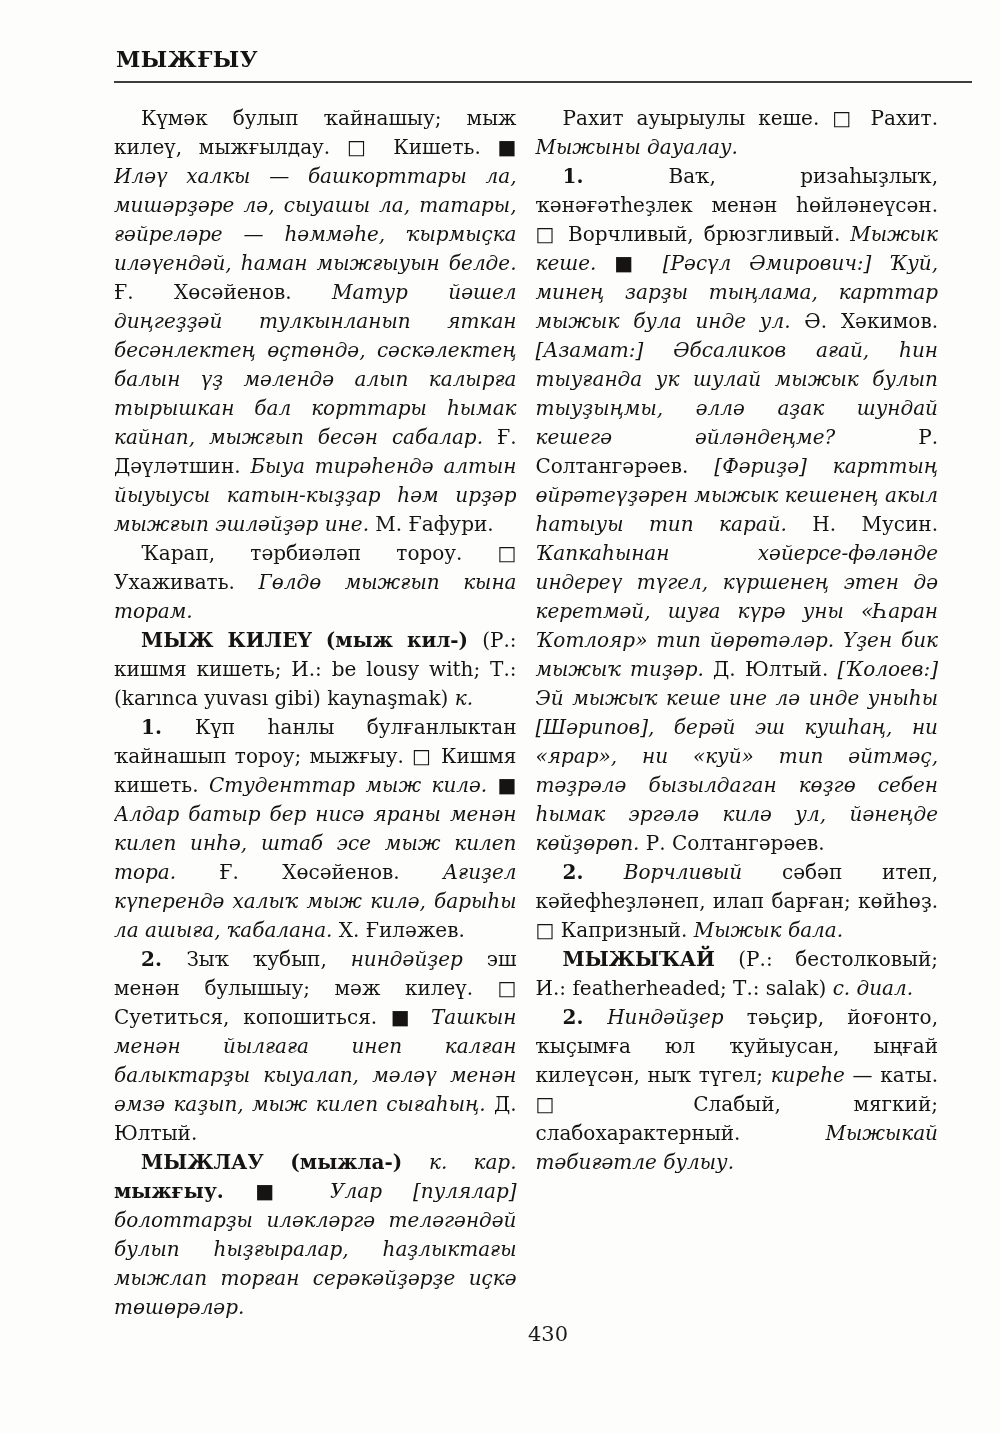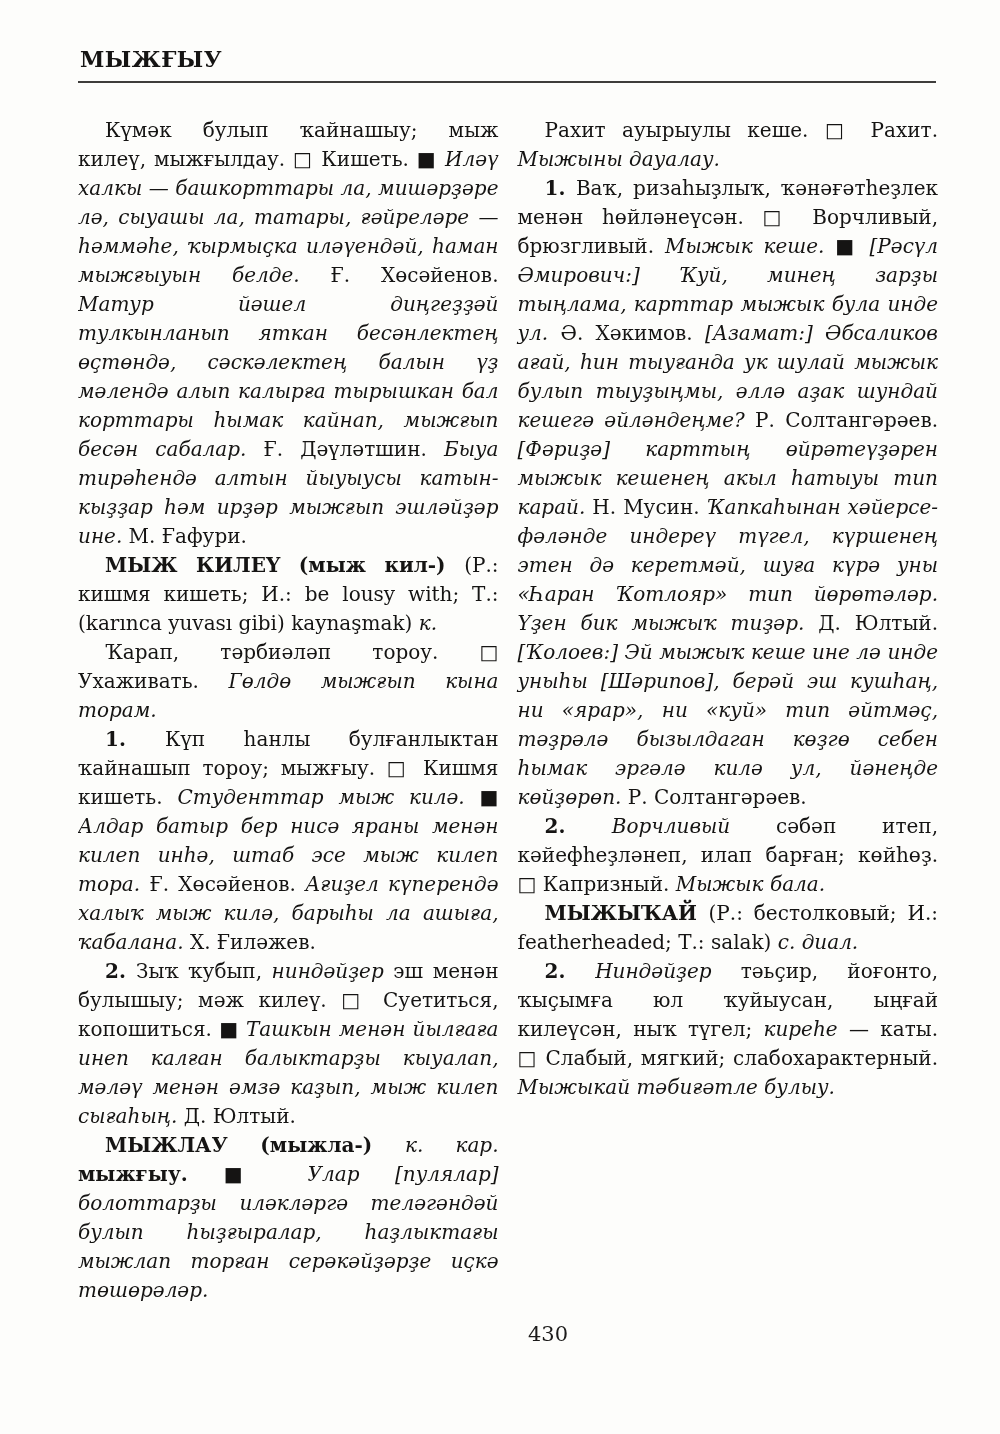--- a/index.html
+++ b/index.html
@@ -7,38 +7,38 @@
     width:1000px;height:1434px;
     background:#fdfdfb;
     font-family:"DejaVu Serif","Liberation Serif",serif;
     color:#151413;
     position:relative;
     overflow:hidden;
   }
   .page{
     position:absolute;left:0;top:0;width:1000px;height:1434px;
     box-sizing:border-box;
-    padding:46px 62px 0 78px;
+    padding:46px 62px 0 114px;
   }
   .running-head{
     font-weight:bold;
     font-size:22px;
     letter-spacing:.5px;
     padding-left:2px;
   }
   .head-rule{
     border:0;
     border-bottom:2px solid #3e3d3b;
     margin:9px 0 0 0;
     width:858px;
   }
   .columns{
     display:flex;
     gap:19px;
-    margin-top:33px;
+    margin-top:21px;
     height:1216px;
     overflow:hidden;
   }
   .col{
     width:424px;
     font-size:20px;
     line-height:29px;
     text-align:justify;
   }
   .para{
@@ -58,22 +58,22 @@
 </style>
 </head>
 <body>
 
 <div class="page">
   <div class="running-head">МЫЖҒЫУ</div>
   <hr class="head-rule">
   <div class="columns">
     <div class="col">
         <p class="para"><span class="run n">Күмәк булып ҡайнашыу; мыж килеү, мыжғылдау. □ Кишеть. ■ </span><span class="run i">Иләү халкы — башкорттары ла, мишәрҙәре лә, сыуашы ла, татары, ғәйреләре — һәммәһе, ҡырмыҫка иләүендәй, һаман мыжғыуын белде. </span><span class="run n">Ғ. Хөсәйенов. </span><span class="run i">Матур йәшел диңгеҙҙәй тулкынланып яткан бесәнлектең өҫтөндә, сәскәлектең балын үҙ мәлендә алып калырға тырышкан бал корттары һымак кайнап, мыжғып бесән сабалар. </span><span class="run n">Ғ. Дәүләтшин. </span><span class="run i">Быуа тирәһендә алтын йыуыусы катын-кыҙҙар һәм ирҙәр мыжғып эшләйҙәр ине. </span><span class="run n">М. Ғафури.</span></p>
+        <p class="para"><span class="run n">Ҡарап, тәрбиәләп тороу. □ Ухаживать. </span><span class="run i">Гөлдө мыжғып кына торам.</span></p>
         <p class="para"><span class="run b">МЫЖ КИЛЕҮ (мыж кил-) </span><span class="run n">(Р.: кишмя кишеть; И.: be lousy with; Т.: (karınca yuvası gibi) kaynaşmak) </span><span class="run i">к.</span></p>
-        <p class="para"><span class="run n">Ҡарап, тәрбиәләп тороу. □ Ухаживать. </span><span class="run i">Гөлдө мыжғып кына торам.</span></p>
         <p class="para"><span class="run b">1. </span><span class="run n">Күп һанлы булғанлыктан ҡайнашып тороу; мыжғыу. □ Кишмя кишеть. </span><span class="run i">Студенттар мыж килә. </span><span class="run n">■ </span><span class="run i">Алдар батыр бер нисә яраны менән килеп инһә, штаб эсе мыж килеп тора. </span><span class="run n">Ғ. Хөсәйенов. </span><span class="run i">Ағиҙел күперендә халыҡ мыж килә, барыһы ла ашыға, ҡабалана. </span><span class="run n">Х. Ғиләжев.</span></p>
         <p class="para"><span class="run b">2. </span><span class="run n">Зыҡ ҡубып, </span><span class="run i">ниндәйҙер </span><span class="run n">эш менән булышыу; мәж килеү. □ Суетиться, копошиться. ■ </span><span class="run i">Ташкын менән йылғаға инеп калған балыктарҙы кыуалап, мәләү менән әмзә каҙып, мыж килеп сығаһың. </span><span class="run n">Д. Юлтый.</span></p>
         <p class="para"><span class="run b">МЫЖЛАУ (мыжла-) </span><span class="run i">к. кар. </span><span class="run b">мыжғыу. </span><span class="run n">■ </span><span class="run i">Улар [пулялар] болоттарҙы иләкләргә теләгәндәй булып һыҙғыралар, һаҙлыктағы мыжлап торған серәкәйҙәрҙе иҫкә төшөрәләр. </span></p>
       </div>
     <div class="col">
         <p class="para"><span class="run n">Рахит ауырыулы кеше. □ Рахит. </span><span class="run i">Мыжыны дауалау.</span></p>
         <p class="para"><span class="run b">1. </span><span class="run n">Ваҡ, ризаһыҙлыҡ, ҡәнәғәтһеҙлек менән һөйләнеүсән. □ Ворчливый, брюзгливый. </span><span class="run i">Мыжык кеше. </span><span class="run n">■ </span><span class="run i">[Рәсүл Әмирович:] Ҡуй, минең зарҙы тыңлама, карттар мыжык була инде ул. </span><span class="run n">Ә. Хәкимов. </span><span class="run i">[Азамат:] Әбсаликов ағай, һин тыуғанда ук шулай мыжык булып тыуҙыңмы, әллә аҙак шундай кешегә әйләндеңме? </span><span class="run n">Р. Солтангәрәев. </span><span class="run i">[Фәриҙә] карттың өйрәтеүҙәрен мыжык кешенең акыл һатыуы тип карай. </span><span class="run n">Н. Мусин. </span><span class="run i">Ҡапкаһынан хәйерсе-фәләнде индереү түгел, күршенең этен дә керетмәй, шуға күрә уны «Һаран Ҡотлояр» тип йөрөтәләр. Үҙен бик мыжыҡ тиҙәр. </span><span class="run n">Д. Юлтый. </span><span class="run i">[Ҡолоев:] Эй мыжыҡ кеше ине лә инде уныһы [Шәрипов], берәй эш кушһаң, ни «ярар», ни «куй» тип әйтмәҫ, тәҙрәлә бызылдаган көҙгө себен һымак эргәлә килә ул, йәнеңде көйҙөрөп. </span><span class="run n">Р. Солтангәрәев.</span></p>
         <p class="para"><span class="run b">2. </span><span class="run i">Ворчливый </span><span class="run n">сәбәп итеп, кәйефһеҙләнеп, илап барған; көйһөҙ. □ Капризный. </span><span class="run i">Мыжык бала.</span></p>
         <p class="para"><span class="run b">МЫЖЫҠАЙ </span><span class="run n">(Р.: бестолковый; И.: featherheaded; Т.: salak) </span><span class="run i">с. диал.</span></p>
         <p class="para"><span class="run b">2. </span><span class="run i">Ниндәйҙер </span><span class="run n">тәьҫир, йоғонто, ҡыҫымға юл ҡуйыусан, ыңғай килеүсән, ныҡ түгел; </span><span class="run i">киреһе </span><span class="run n">— каты. □ Слабый, мягкий; слабохарактерный. </span><span class="run i">Мыжыкай тәбиғәтле булыу.</span></p>

